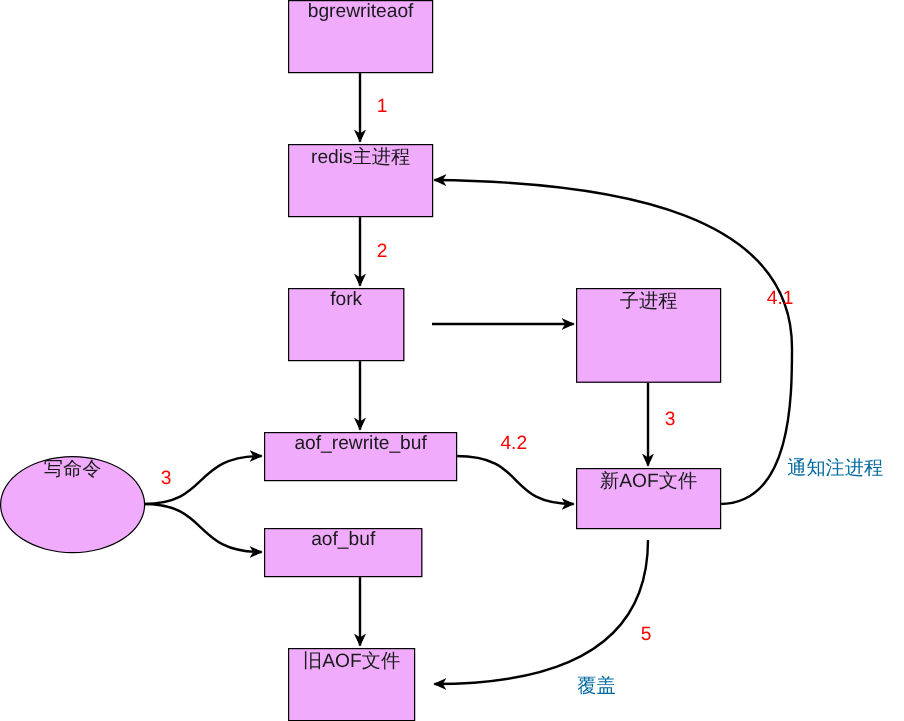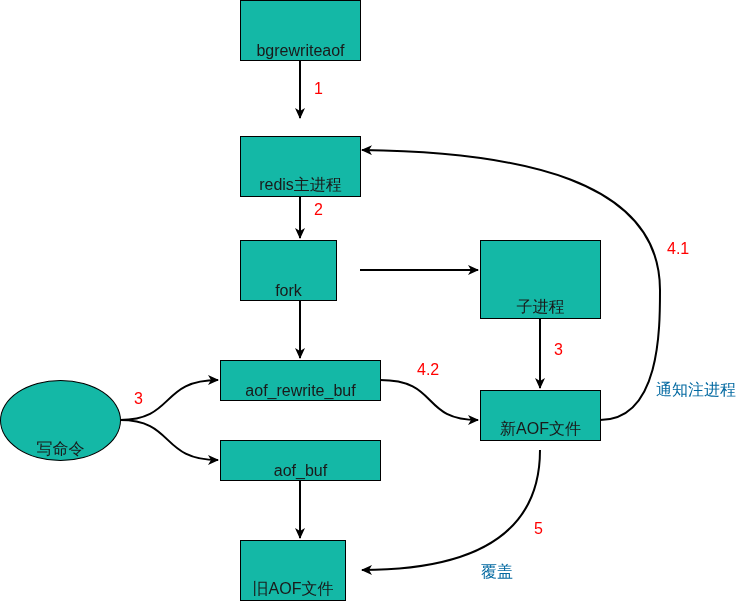--- a/index.html
+++ b/index.html
@@ -1,19 +1,19 @@
 <!DOCTYPE html>
 <html><head>
 <meta charset="utf-8">
 <style>
   html, body { margin:0; padding:0; background:#ffffff; }
   body { width:753px; height:601px; position:relative; overflow:hidden;
          font-family:"Liberation Sans", "DejaVu Sans", sans-serif; }
-  .node { position:absolute; box-sizing:border-box; border:1px solid #000; background:#14b8a6;
-          display:flex; align-items:flex-end; justify-content:center; font-size:16px; color:#1a1a1a; }
+  .node { position:absolute; box-sizing:border-box; border:1px solid #000; background:#f0abfc;
+          display:flex; align-items:flex-start; justify-content:center; font-size:16px; color:#1a1a1a; }
   .ellipse { border-radius:50%; }
   .lbl { position:absolute; font-size:16px; white-space:nowrap; }
   .red { color:#ff0000; }
   .blk { color:#0369a1; }
   svg { position:absolute; left:0; top:0; }
 </style>
 </head>
 <body>
 
 <svg width="753" height="601">
@@ -33,46 +33,46 @@
     <path d="M380,380 C440,380 420,420 478,420" marker-end="url(#ah)"></path>
     <path d="M300,480 L300,538" marker-end="url(#ah)"></path>
     <path d="M600,420 C660,420 660,330 660,290 C660,180 520,152 362,150" marker-end="url(#ah)"></path>
     <path d="M540,450 C540,530 480,570 362,570" marker-end="url(#ah)"></path>
   </g>
 </svg>
 
 <div class="node" style="left:240px;top:0px;width:121px;height:61px;">
     <span>bgrewriteaof</span>
   </div>
-<div class="node" style="left:240px;top:136px;width:121px;height:61px;">
+<div class="node" style="left:240px;top:120px;width:121px;height:61px;">
     <span>redis主进程</span>
   </div>
 <div class="node" style="left:240px;top:240px;width:97px;height:61px;">
     <span>fork</span>
   </div>
 <div class="node" style="left:480px;top:240px;width:121px;height:79px;">
     <span>子进程</span>
   </div>
 <div class="node" style="left:220px;top:360px;width:161px;height:41px;">
     <span>aof_rewrite_buf</span>
   </div>
-<div class="node" style="left:220px;top:440px;width:161px;height:41px;">
+<div class="node" style="left:220px;top:440px;width:132px;height:41px;">
     <span>aof_buf</span>
   </div>
 <div class="node ellipse" style="left:0px;top:380px;width:121px;height:81px;">
     <span>写命令</span>
   </div>
 <div class="node" style="left:480px;top:390px;width:121px;height:51px;">
     <span>新AOF文件</span>
   </div>
 <div class="node" style="left:240px;top:540px;width:106px;height:61px;">
     <span>旧AOF文件</span>
   </div>
 
 <span class="lbl red" style="left:314px;top:80px;">1</span>
 <span class="lbl red" style="left:314px;top:201px;">2</span>
 <span class="lbl red" style="left:134px;top:390px;">3</span>
 <span class="lbl red" style="left:554px;top:341px;">3</span>
 <span class="lbl red" style="left:417px;top:361px;">4.2</span>
-<span class="lbl red" style="left:667px;top:240px;">4.1</span>
+<span class="lbl red" style="left:639px;top:240px;">4.1</span>
 <span class="lbl blk" style="left:656px;top:380px;">通知注进程</span>
 <span class="lbl red" style="left:534px;top:520px;">5</span>
 <span class="lbl blk" style="left:481px;top:562px;">覆盖</span>
 
 </body></html>

